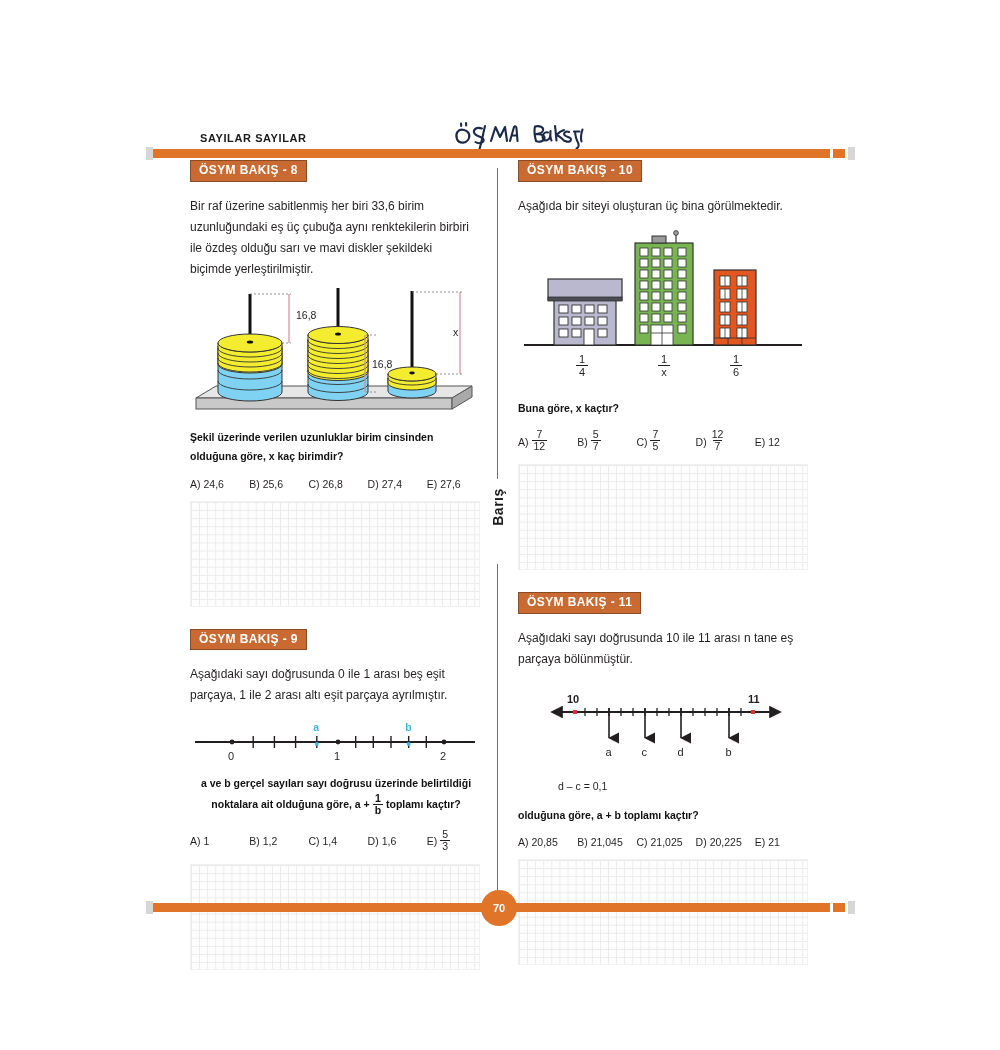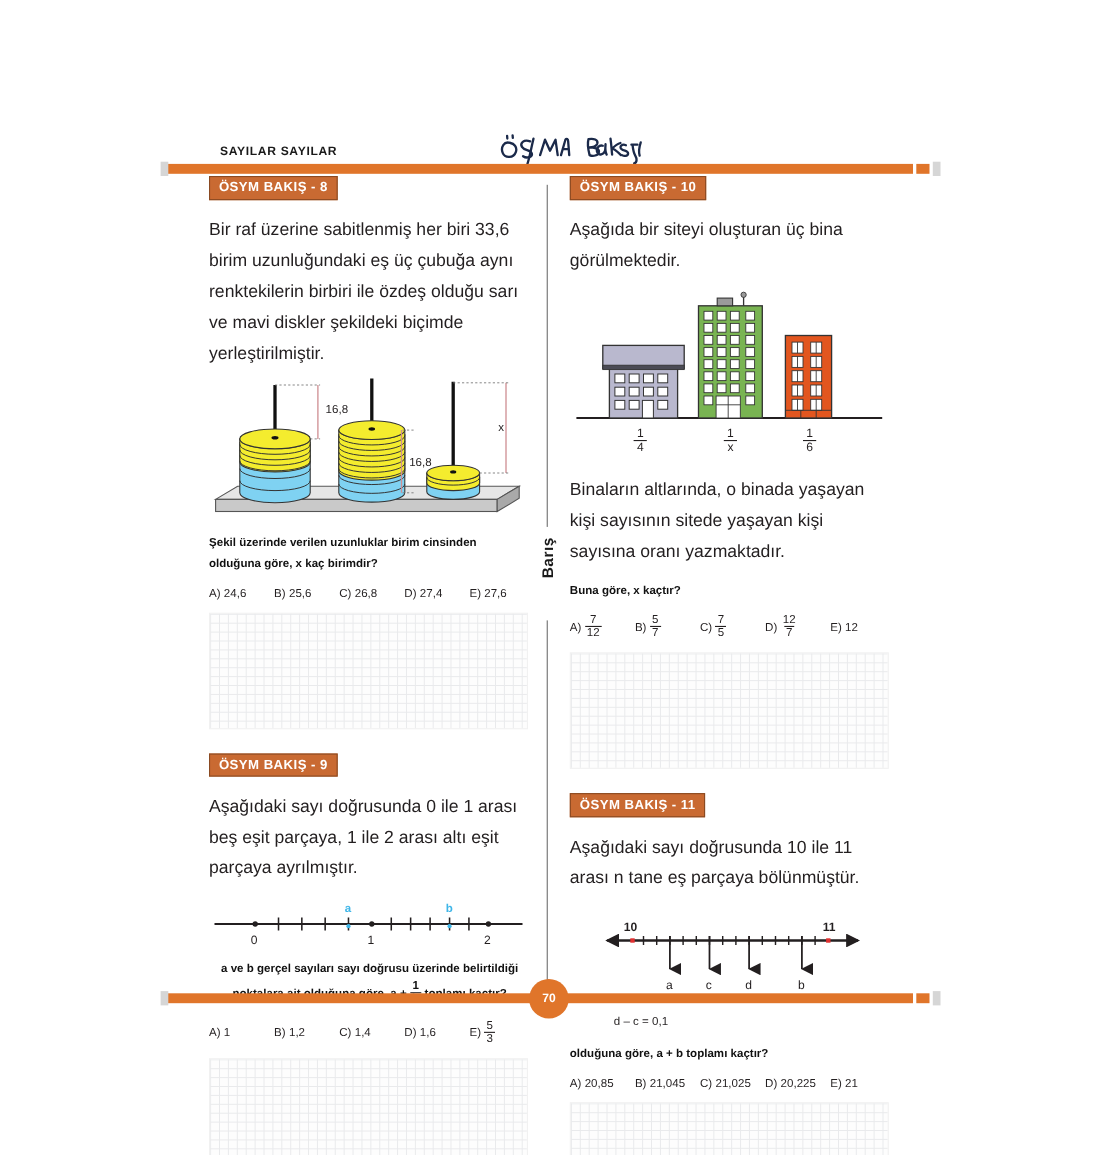--- a/index.html
+++ b/index.html
@@ -52,21 +52,21 @@
 
   
   .badge{
     display:inline-block;
     background:#C96A32;border:1.5px solid #8a4a22;
     color:#fff;font-size:12px;font-weight:bold;letter-spacing:.4px;
     padding:3px 8px 3px 8px;line-height:1.15;
   }
 
   .qtext{
-    font-size:16px;line-height:1.75;color:#231f20;margin-top:14px;width:284px;
+    font-size:12px;line-height:1.75;color:#231f20;margin-top:14px;width:284px;
   }
   .qbold{
     font-size:10.5px;line-height:1.85;font-weight:bold;color:#111;margin-top:12px;width:290px;
   }
 
   
   .opts{
     display:flex;margin-top:11px;width:296px;font-size:10.5px;color:#231f20;
   }
   .opt{display:flex;align-items:center;gap:3px;white-space:nowrap;}
@@ -453,21 +453,20 @@
         <span class="bld-frac" style="left:140px;top:0;">
           <span class="num">1</span>
           <span class="den">x</span>
         </span>
         <span class="bld-frac" style="left:212px;top:0;">
           <span class="num">1</span>
           <span class="den">6</span>
         </span>
       </div>
 
-      <div class="qtext" style="margin-top:10px;">Binaların altlarında, o binada yaşayan kişi sayısının sitede yaşayan kişi sayısına oranı yazmaktadır.</div>
       <div class="qbold">Buna göre, x kaçtır?</div>
 
       <div class="opts wide" style="margin-top:12px;">
         <div class="opt">
           <span>A)</span>
           <span class="frac">
             <span class="num">7</span>
             <span class="den">12</span>
           </span>
         </div>

